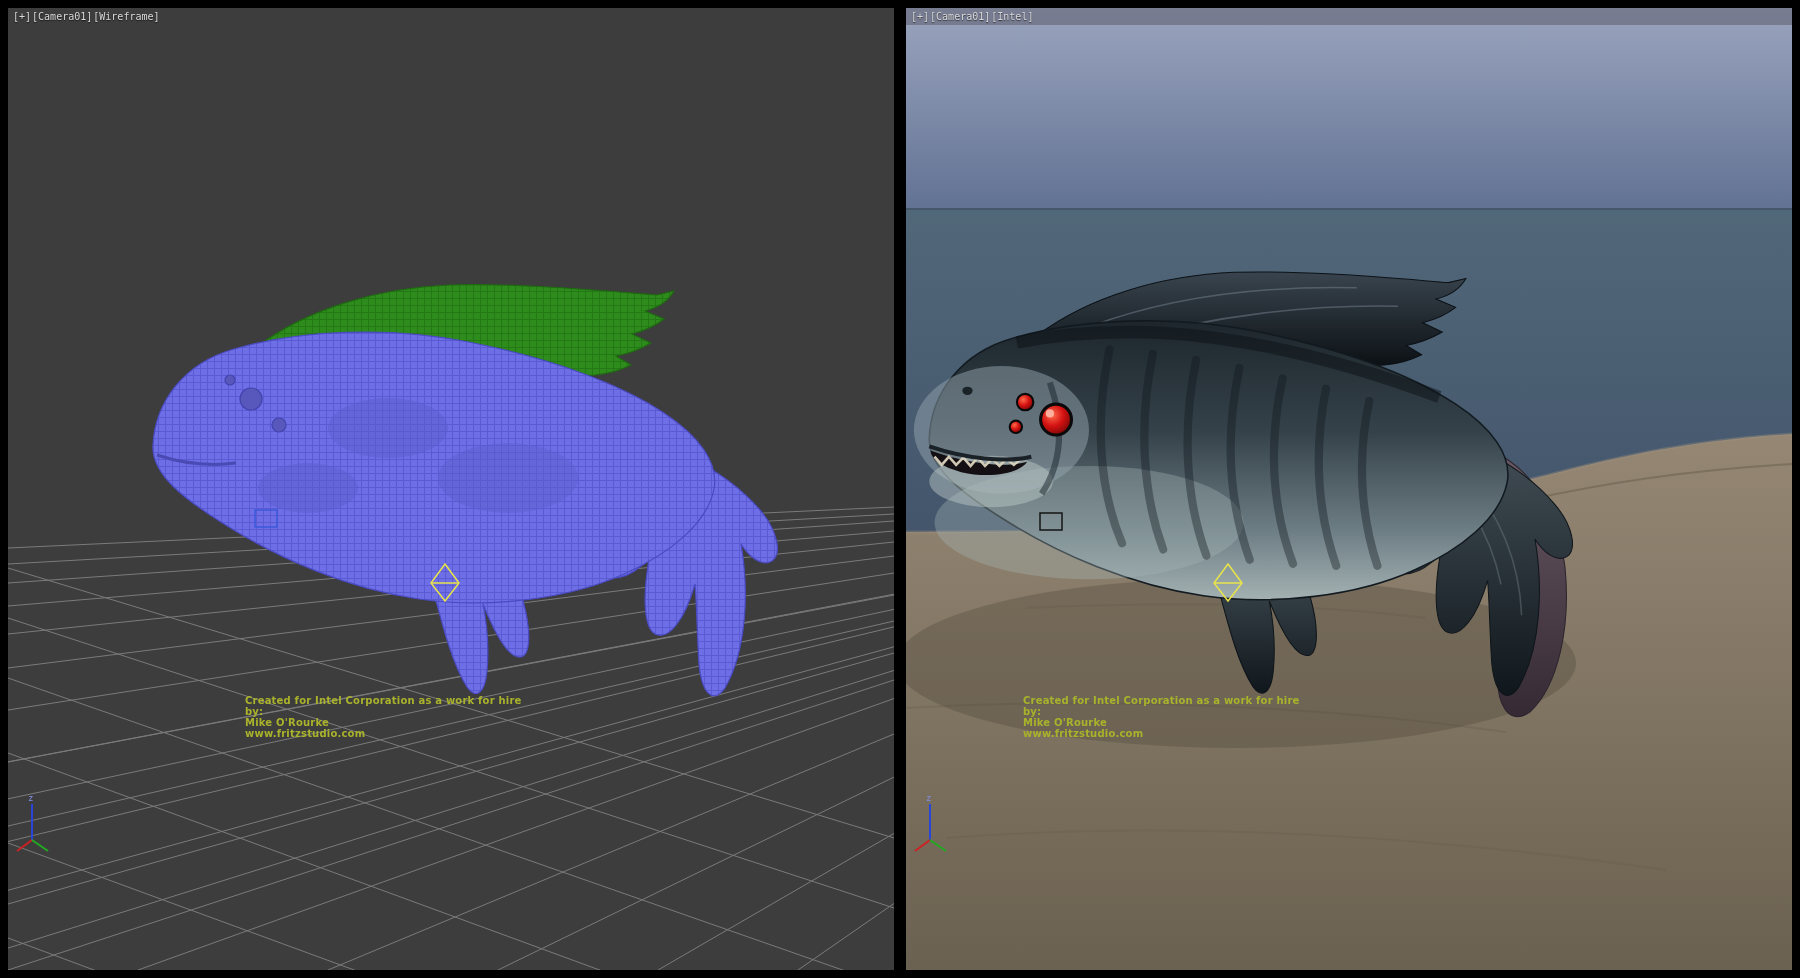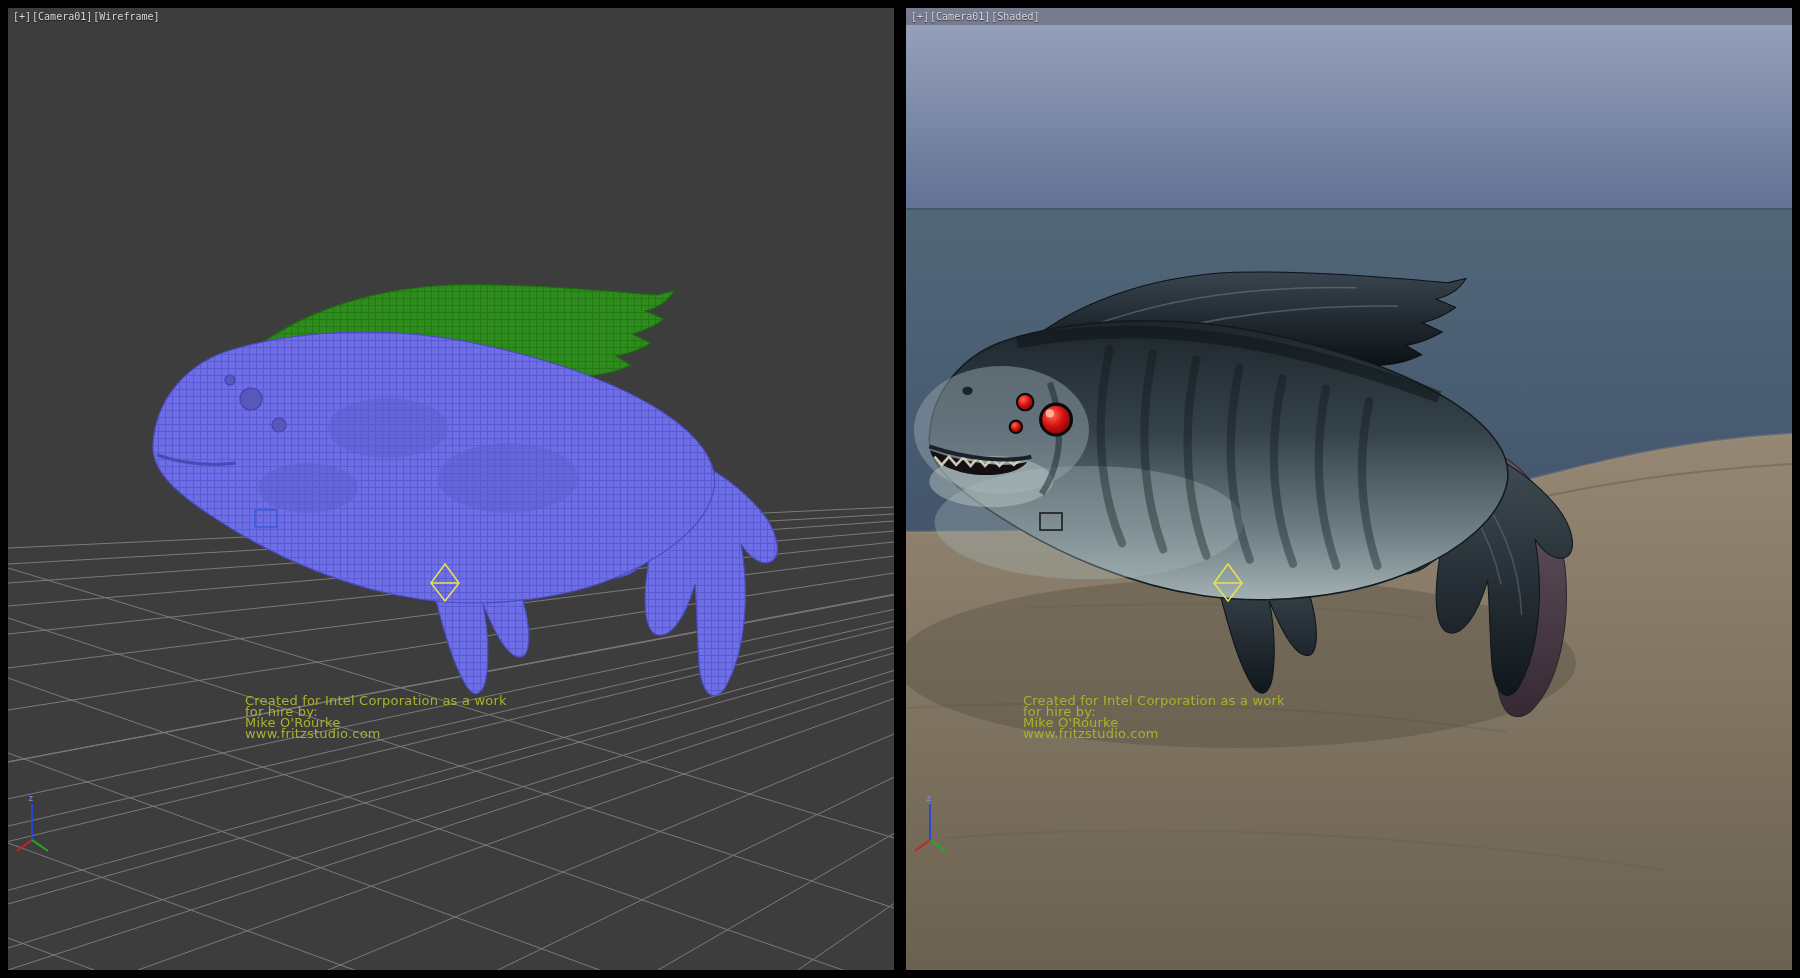--- a/index.html
+++ b/index.html
@@ -7,21 +7,21 @@
   body{background:#000;font-family:"DejaVu Sans",sans-serif}
   .stage{position:relative;width:1800px;height:978px;background:var(--c-frame_bg,#000)}
   .vp{position:absolute;top:8px;width:886px;height:962px;overflow:hidden}
   .vp-left{left:8px;background:var(--c-wireframe_vp_bg,#3d3d3d)}
   .vp-right{left:906px;background:var(--c-sky_bottom,#65759a)}
   .vp svg{position:absolute;left:0;top:0}
   .vp-label{position:absolute;top:3px;left:5px;display:flex;gap:1px;
     font-family:"DejaVu Sans Mono",monospace;font-size:10px;line-height:12px;
     color:var(--c-label_text,#d9d9d9);text-shadow:0 1px 1px rgba(0,0,0,.6)}
   .vp-label span{cursor:pointer;white-space:pre}
-  .watermark{position:absolute;width:280px;font-size:13px;font-weight:normal;
+  .watermark{position:absolute;width:280px;font-size:10px;font-weight:bold;
     color:var(--c-watermark_text,#a9b22b);line-height:11px;letter-spacing:.2px}
   .axis-label{font-family:"DejaVu Sans Mono",monospace;font-size:9px;fill:#7f8fe8}
 </style>
 </head>
 <body>
 
 <div class="stage">
 
   <section class="vp vp-left">
     <svg width="886" height="962" viewBox="0 0 886 962">
@@ -220,21 +220,21 @@
         <line x1="24" y1="832" x2="24" y2="796" stroke="#2847d8"></line>
         <line x1="24" y1="832" x2="9" y2="843" stroke="#cc2222"></line>
         <line x1="24" y1="832" x2="40" y2="843" stroke="#22aa22"></line>
         <text class="axis-label" x="20" y="793">z</text>
       </g>
     </svg>
 
     <div class="vp-label">
       <span>[+]</span>
       <span>[Camera01]</span>
-      <span>[Shaded]</span>
+      <span>[Intel]</span>
     </div>
 
     <div class="watermark" style="left:117px;top:687px">
       <div>Created for Intel Corporation as a work for hire by:</div>
       <div>Mike O'Rourke</div>
       <div>www.fritzstudio.com</div>
     </div>
   </section>
 
 </div>

